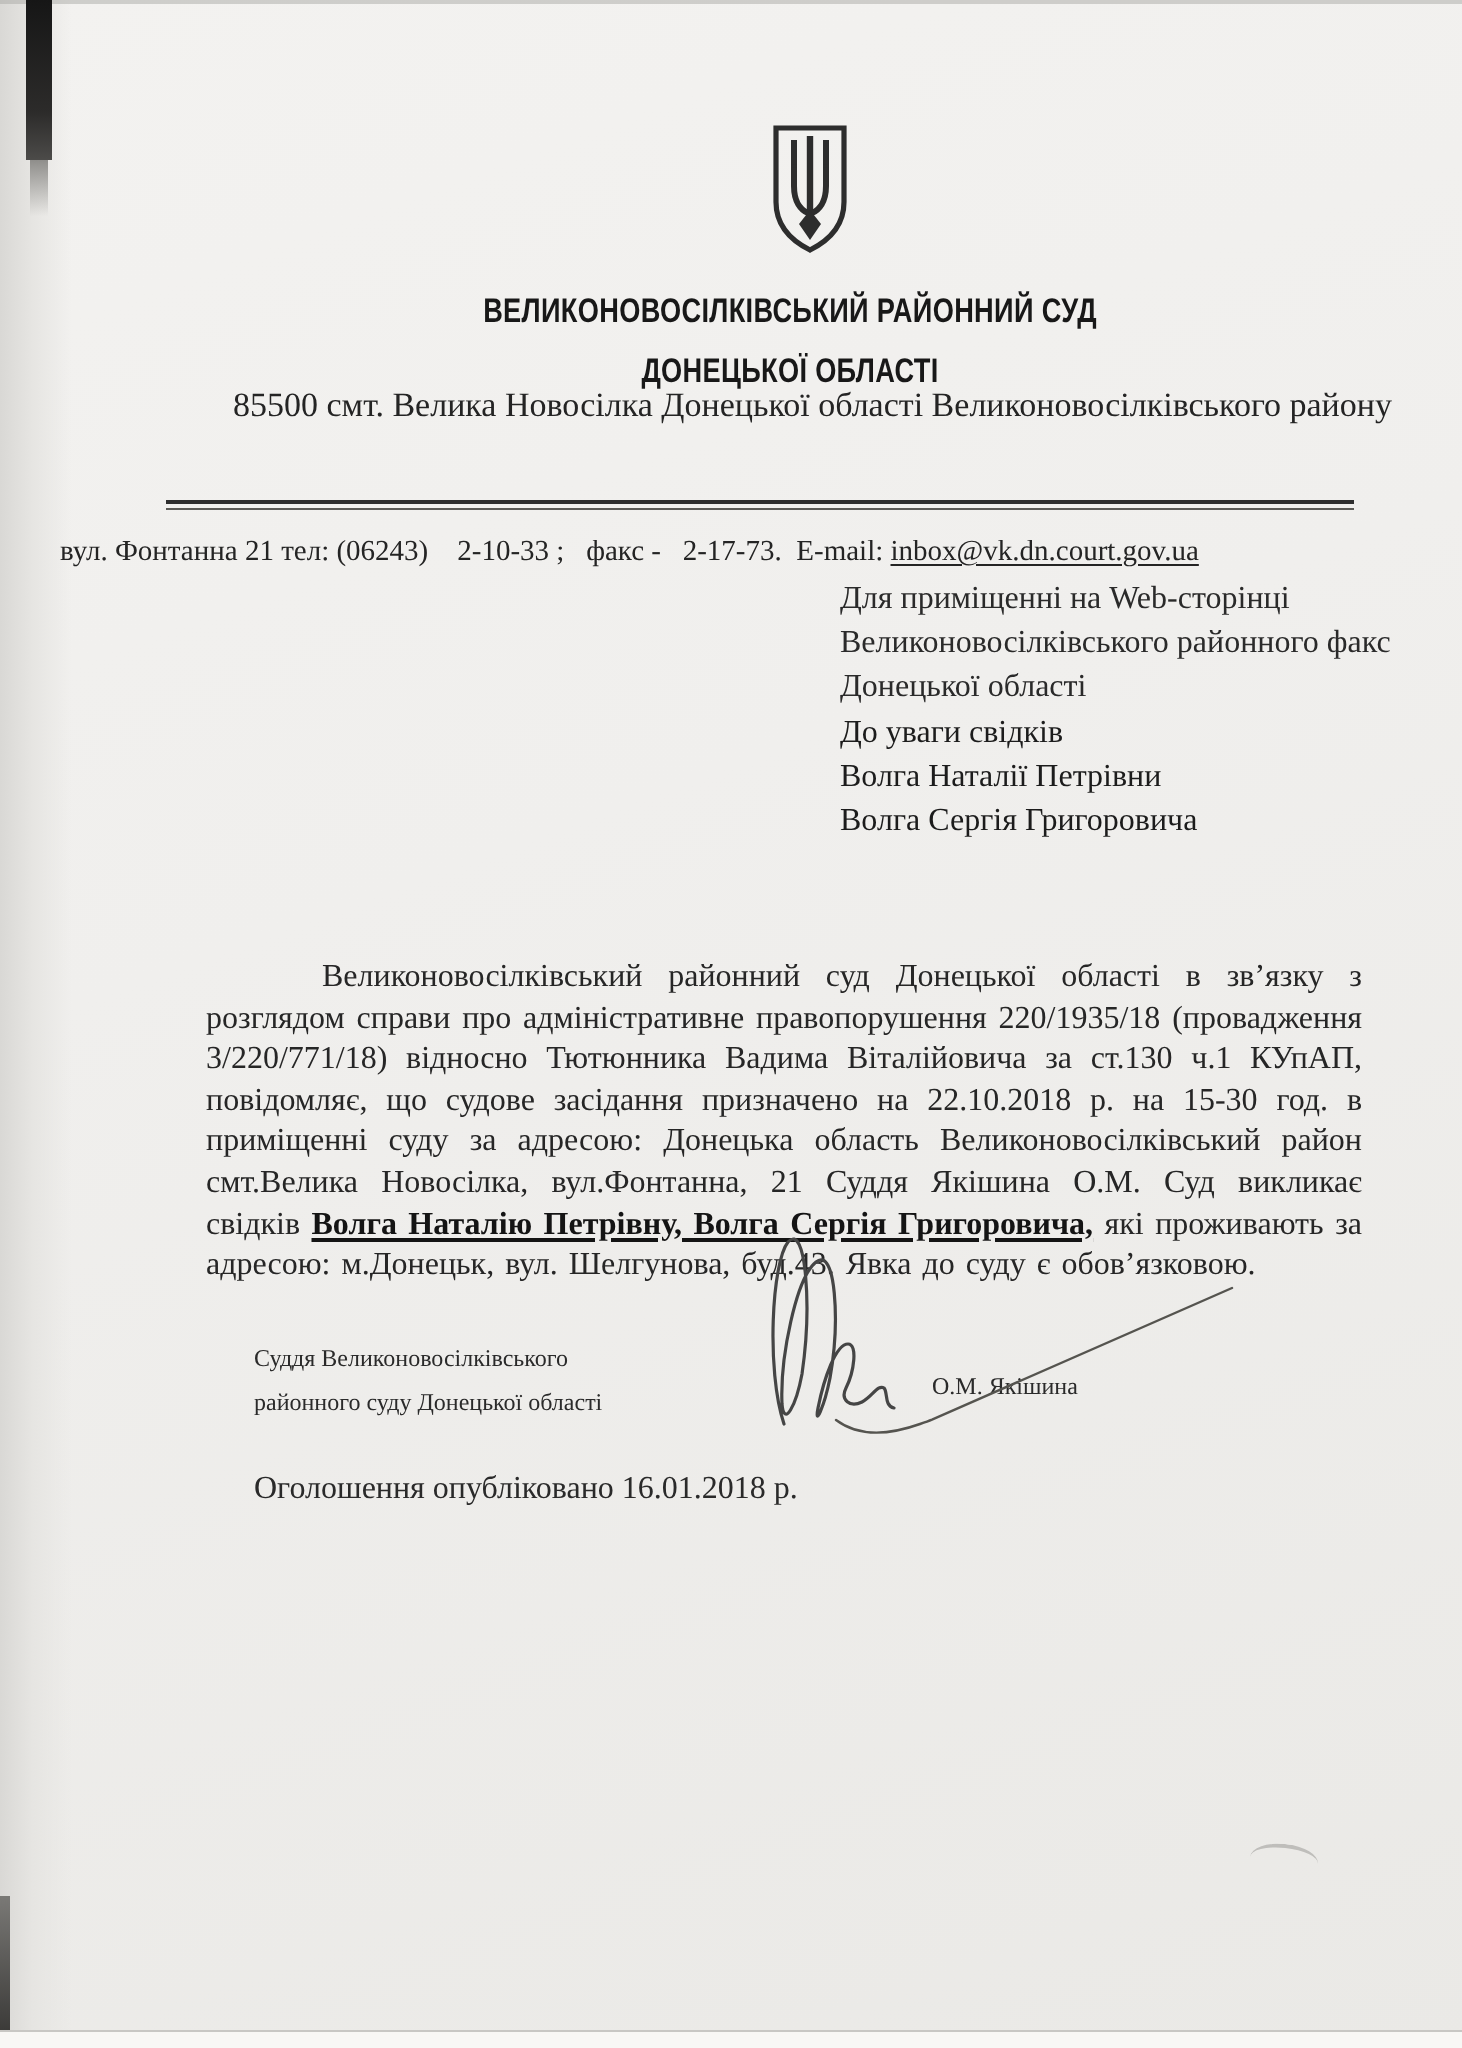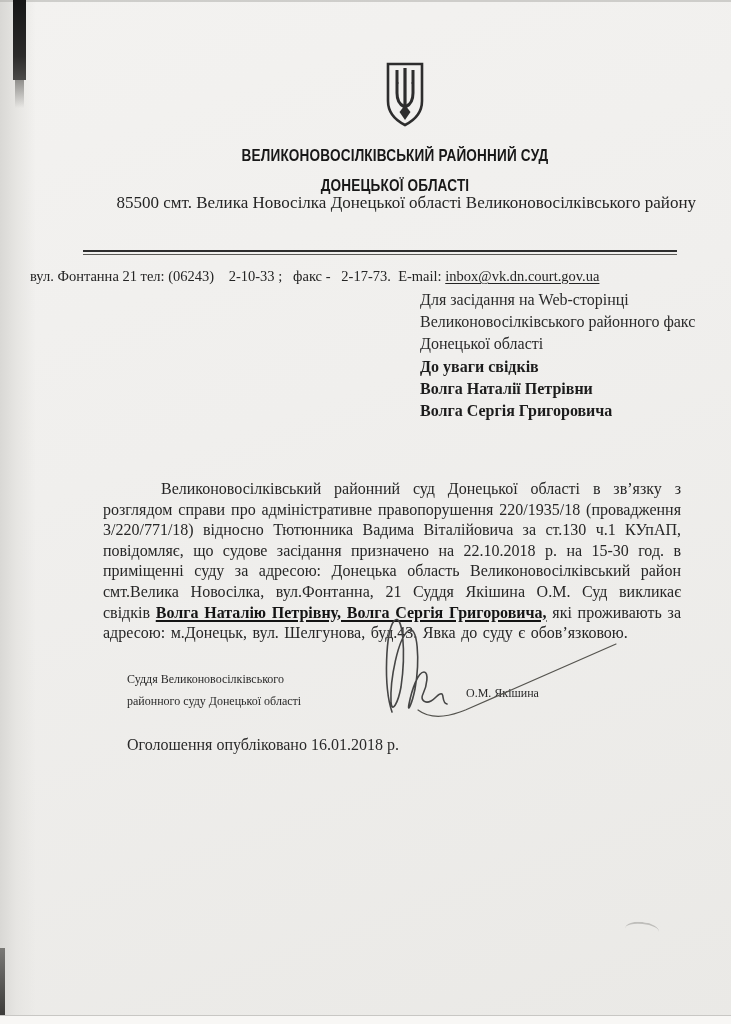--- a/index.html
+++ b/index.html
@@ -73,21 +73,21 @@
     border-top: 2px solid #2e2e2e; border-bottom: 1px solid #5b5a56;
   }
 
   
   .recipient-block {
     position: absolute; left: 420px; top: 289px;
     font-size: 16px; line-height: 22px; color: #2a2a2a;
   }
   .attention-block {
     position: absolute; left: 420px; top: 356px;
-    font-size: 16px; line-height: 22px; font-weight: 700; color: #1c1c1c;
+    font-size: 16px; line-height: 22px; font-weight: 400; color: #1c1c1c;
   }
 
   
   .body-par {
     position: absolute; left: 103px; top: 479px; width: 578px;
     font-size: 16px; line-height: 20.6px; text-align: justify;
     text-indent: 58px; color: #262626; word-spacing: 1.5px; margin: 0;
   }
   .witness-bold {
     font-weight: 700; color: #141414;
@@ -130,21 +130,21 @@
     <path d="M13.5,22 H11 M29,22 H26.5" stroke="#2d2d2d" stroke-width="1.6"></path>
   </svg>
 
   <div class="court-title1">ВЕЛИКОНОВОСІЛКІВСЬКИЙ РАЙОННИЙ СУД</div>
   <div class="court-title2">ДОНЕЦЬКОЇ ОБЛАСТІ</div>
   <div class="addr-line">85500 смт. Велика Новосілка Донецької області Великоновосілківського району</div>
   <div class="contact-line"><span>вул. Фонтанна 21 тел: (06243)    2-10-33 ;   факс -   2-17-73.  E-mail: </span><span class="email">inbox@vk.dn.court.gov.ua</span></div>
   <div class="header-rule"></div>
 
   <div class="recipient-block">
-    <div>Для засідання на Web-сторінці</div>
+    <div>Для приміщенні на Web-сторінці</div>
     <div>Великоновосілківського районного факс</div>
     <div>Донецької області</div>
   </div>
 
   <div class="attention-block">
     <div>До уваги свідків</div>
     <div>Волга Наталії Петрівни</div>
     <div>Волга Сергія Григоровича</div>
   </div>
 

